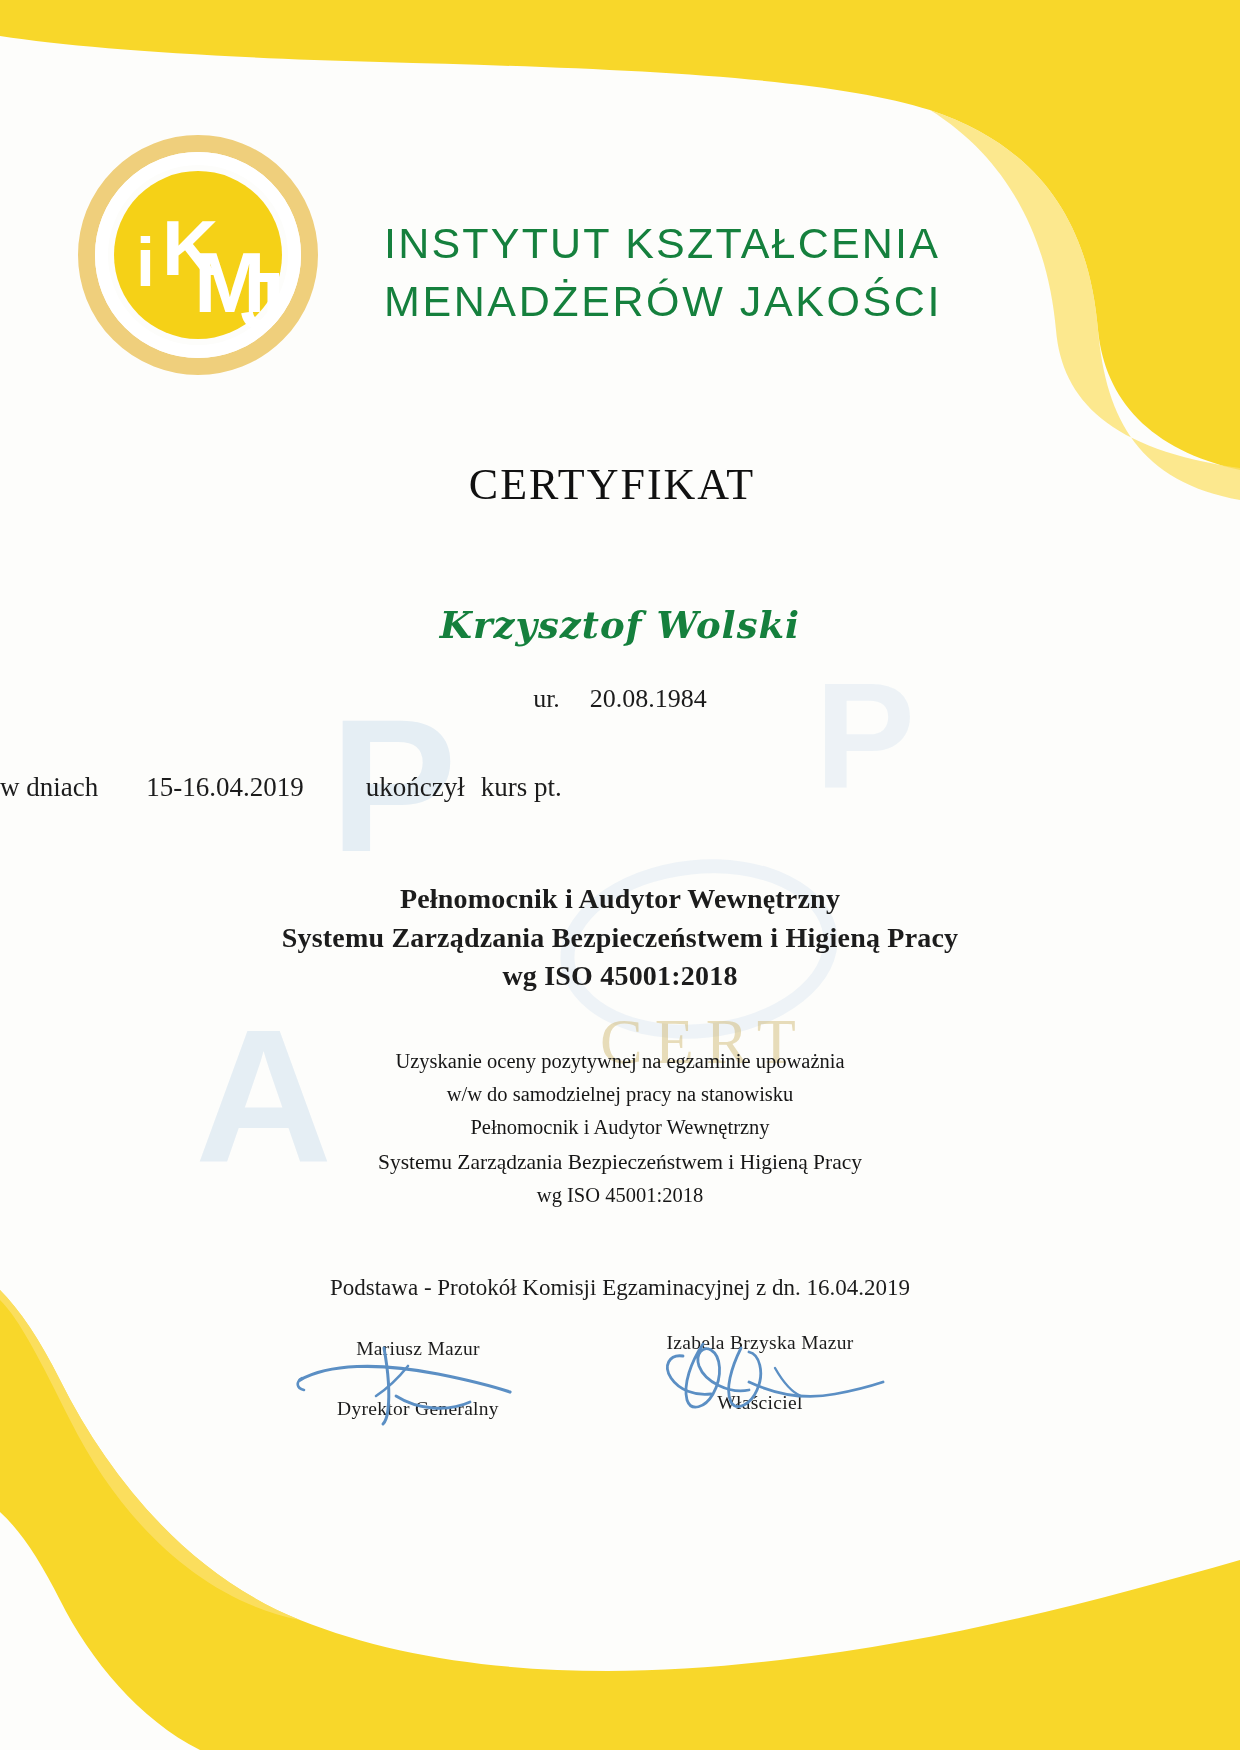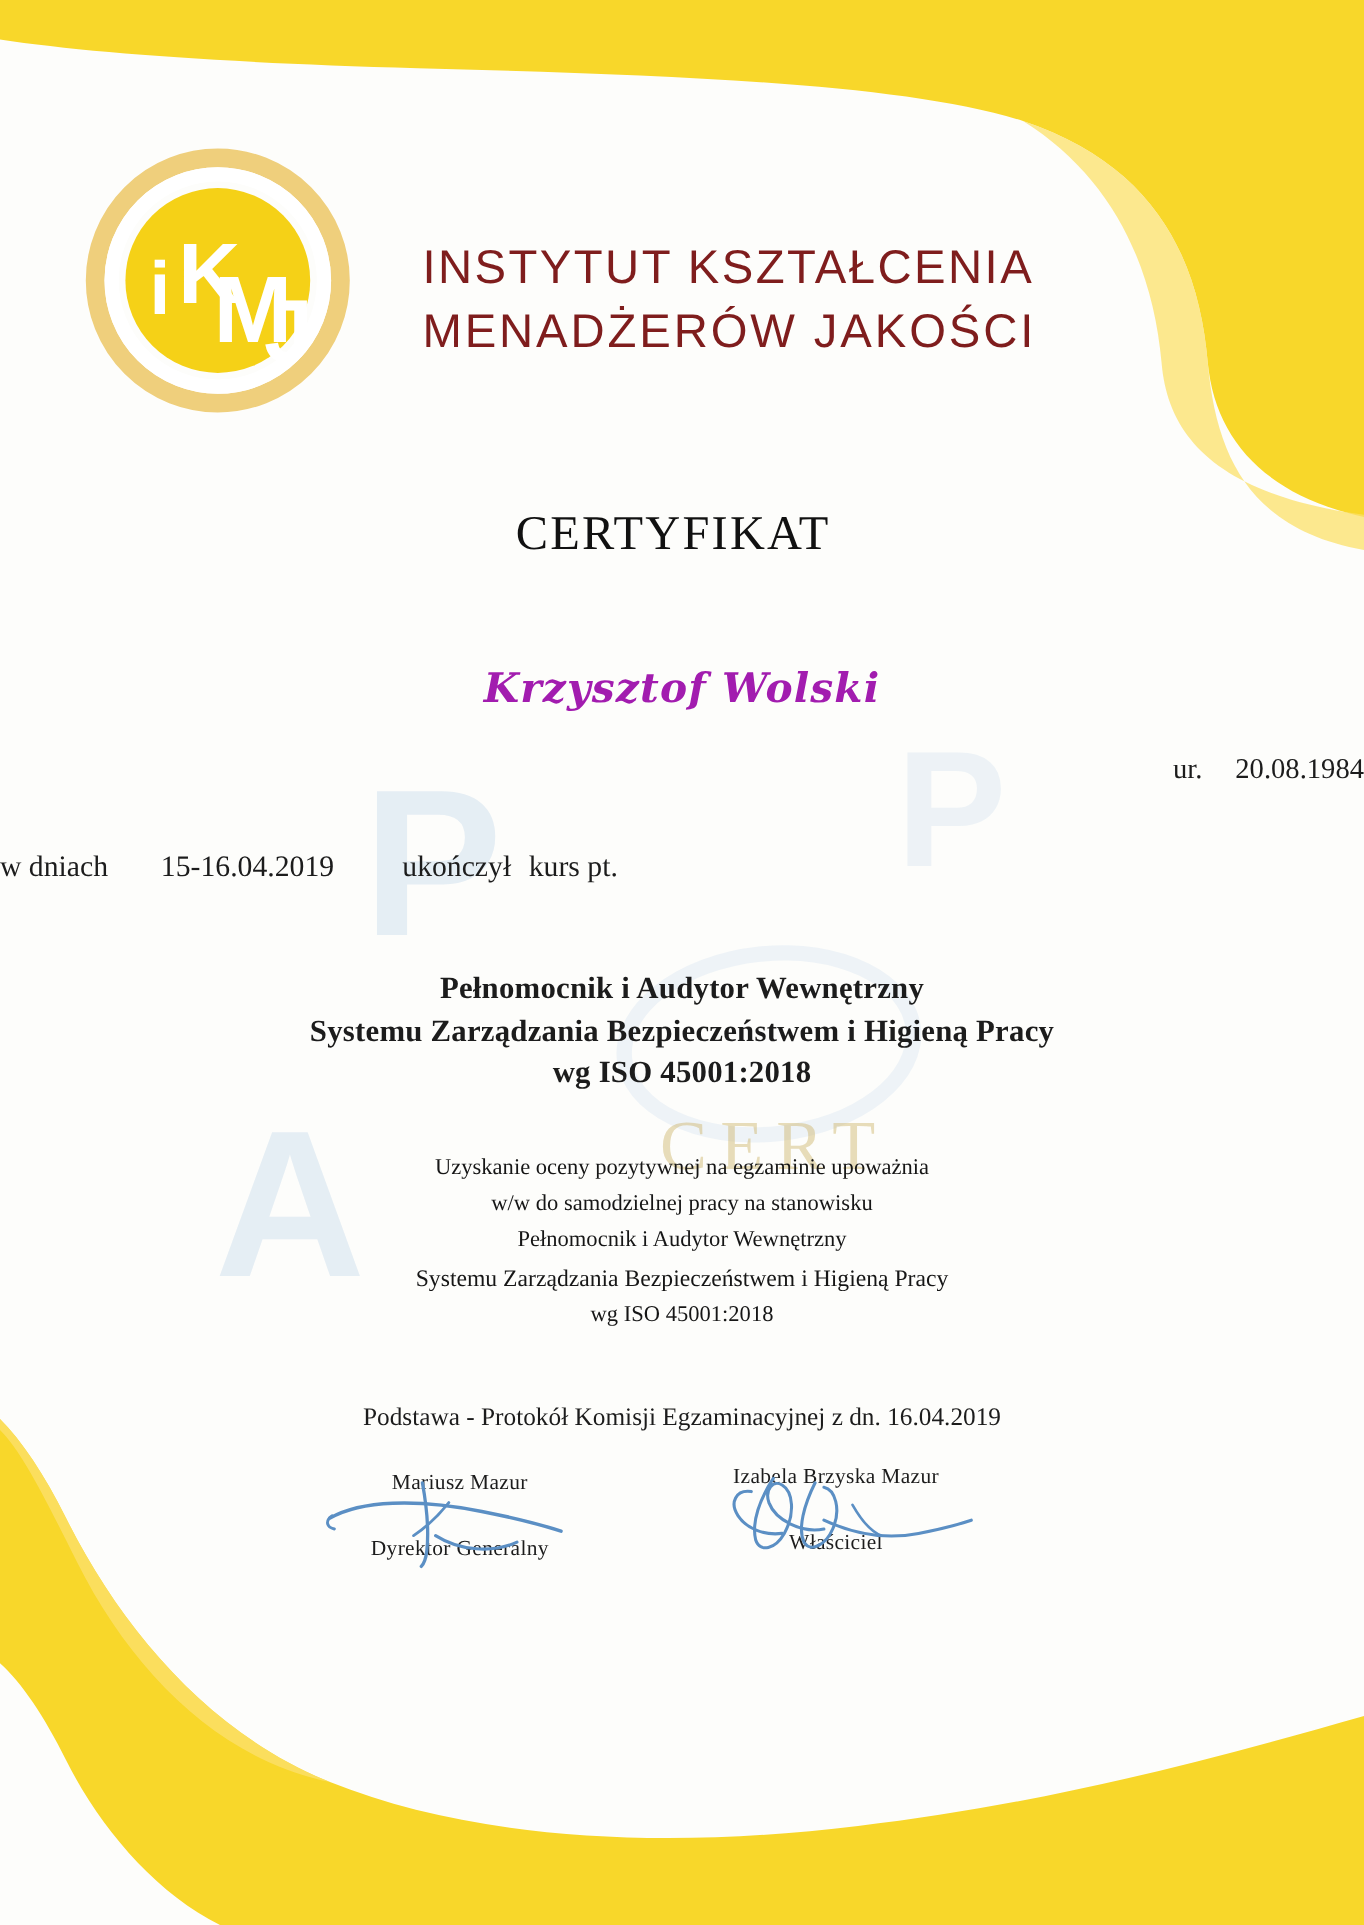--- a/index.html
+++ b/index.html
@@ -99,21 +99,21 @@
   
   .institute {
     position: absolute;
     left: 384px;
     top: 214px;
     font-family: "Liberation Sans", sans-serif;
     font-weight: 300;
     font-size: 43px;
     letter-spacing: 2.2px;
     line-height: 1.35;
-    color: #7f1d1d;
+    color: #15803d;
     white-space: nowrap;
   }
   .institute .l2 { letter-spacing: 2.6px; }
 
   
   .cert-title {
     position: absolute;
     left: 0; right: 16px;
     top: 459px;
     text-align: center;
@@ -124,27 +124,27 @@
   .holder-name {
     position: absolute;
     left: 0; right: 0;
     top: 603px;
     text-align: center;
     font-family: "DejaVu Serif", serif;
     font-style: italic;
     font-weight: 700;
     font-size: 37px;
     letter-spacing: 1px;
-    color: #a21caf;
+    color: #15803d;
   }
   .birth-row {
     position: absolute;
     left: 0; right: 0;
     top: 684px;
-    text-align: right;
+    text-align: center;
     font-size: 26px;
   }
   .birth-row .lbl { margin-right: 30px; }
 
   .dates-row {
     position: absolute;
     left: 0; right: 0;
     top: 772px;
     font-size: 27px;
     white-space: nowrap;

